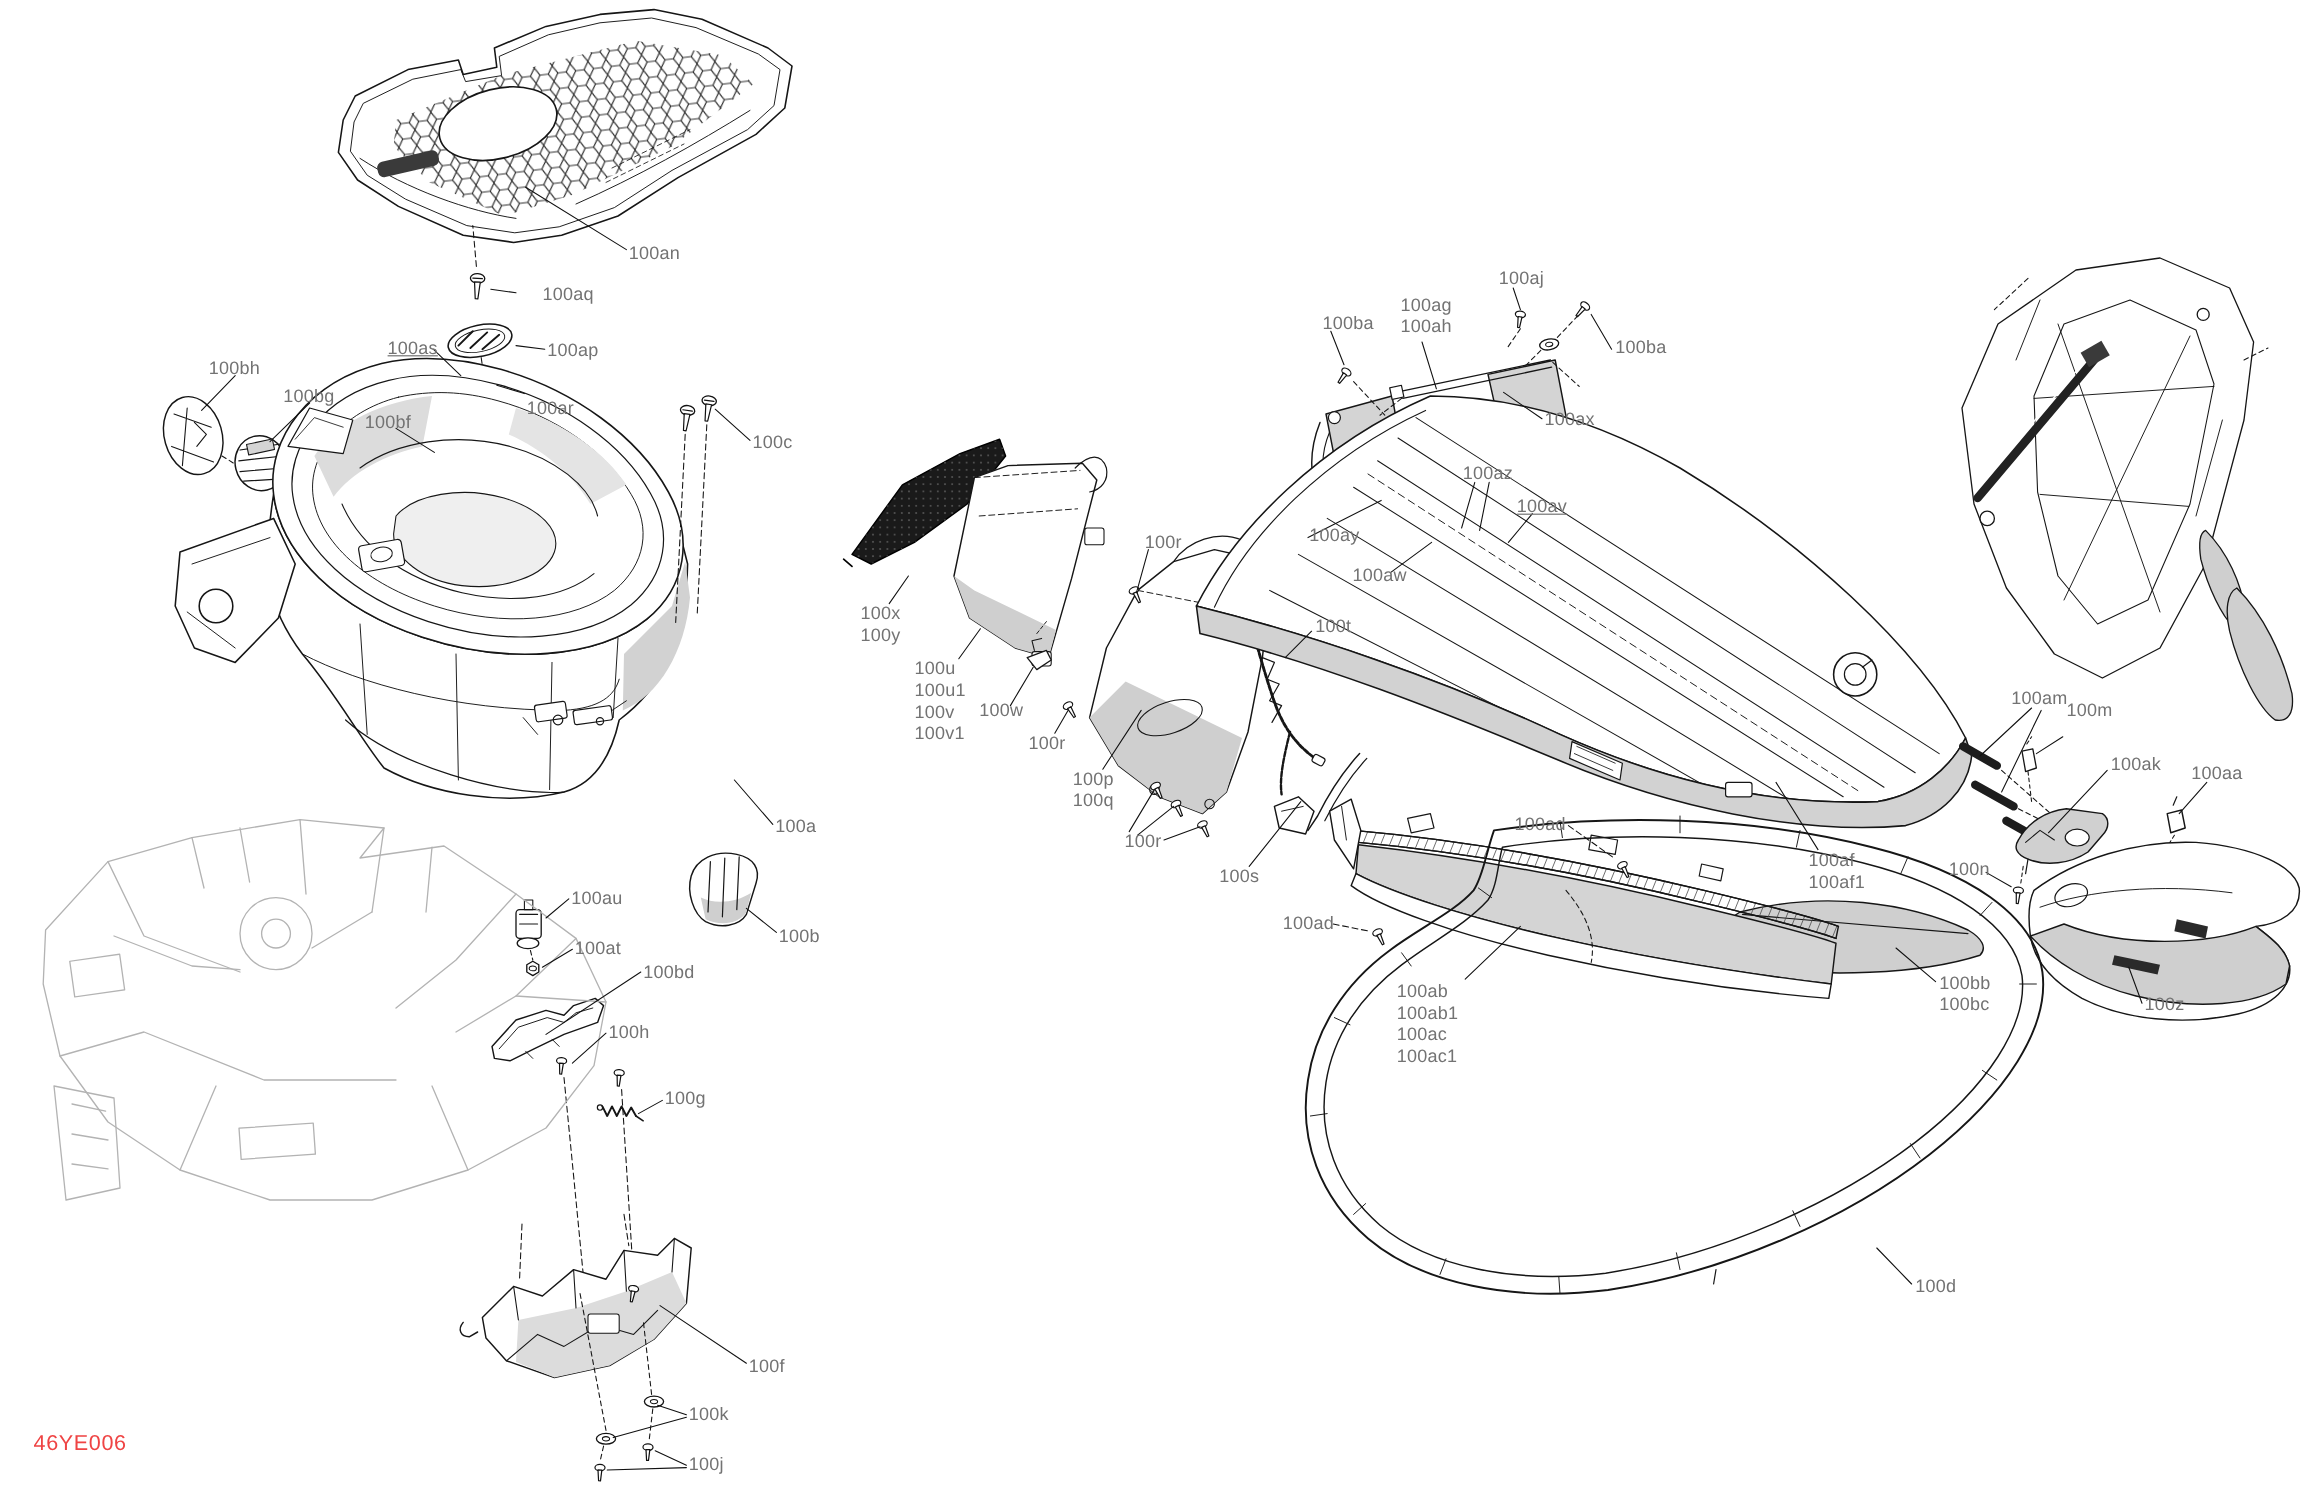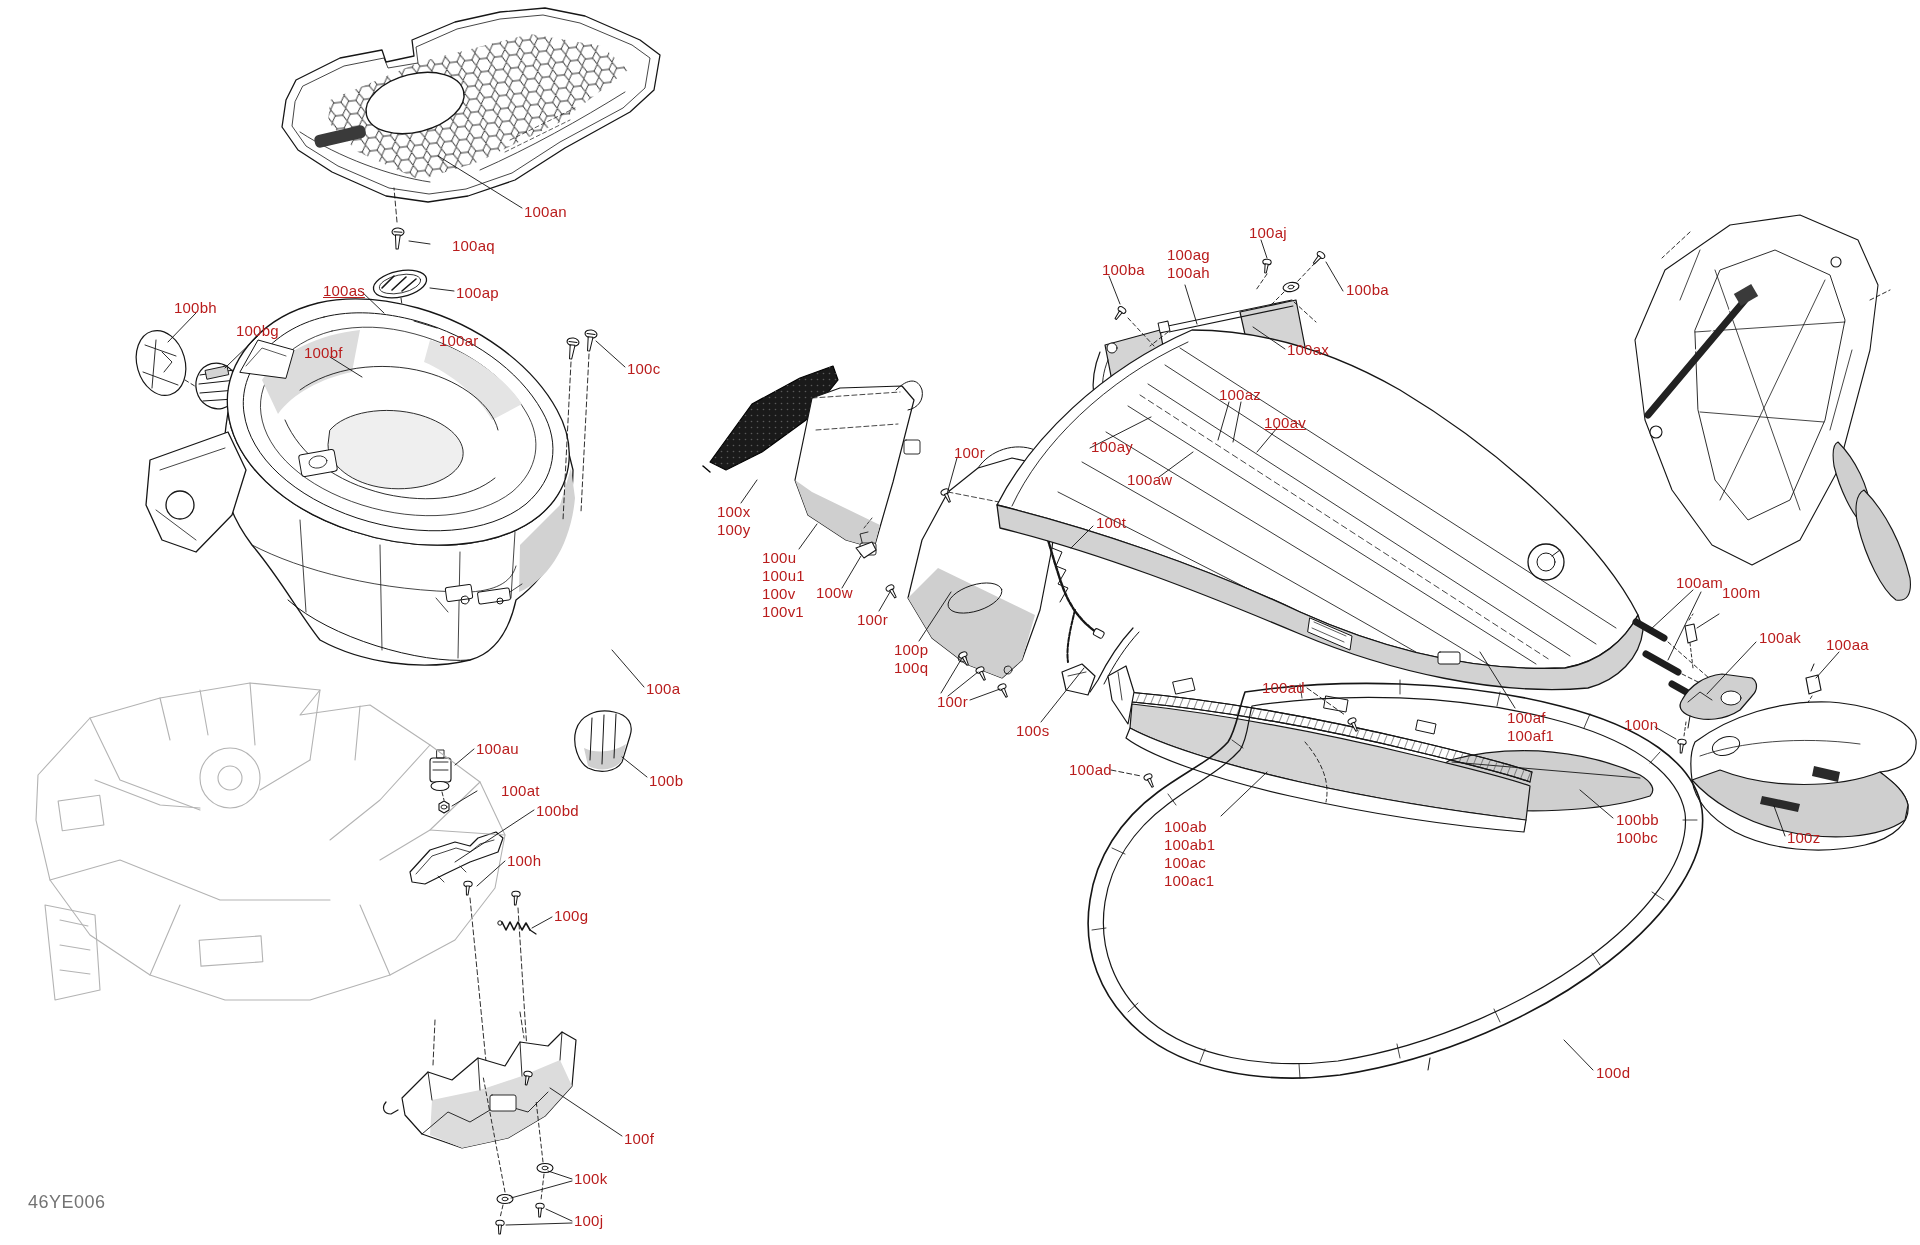--- a/index.html
+++ b/index.html
@@ -4,25 +4,25 @@
 <style>
   html,body{margin:0;padding:0;}
   body{
     width:1920px;height:1245px;position:relative;background:#ffffff;
     font-family:"Liberation Sans", sans-serif;overflow:hidden;
   }
   #stage{position:absolute;left:0;top:0;width:1920px;height:1245px;}
   svg.artwork{position:absolute;left:0;top:0;}
   #labels{position:absolute;left:0;top:0;width:1920px;height:1245px;pointer-events:none;}
   .part-label{
-    position:absolute;font-size:15px;line-height:18px;color:#b91c1c;
+    position:absolute;font-size:15px;line-height:18px;color:#737373;
     white-space:nowrap;letter-spacing:.2px;
   }
   .diagram-code{
-    position:absolute;left:28px;top:1192px;font-size:18px;color:#737373;letter-spacing:.5px;
+    position:absolute;left:28px;top:1192px;font-size:18px;color:#ef4444;letter-spacing:.5px;
   }
 </style>
 </head>
 <body>
 
 <div id="stage">
 
 <svg class="artwork" width="1920" height="1245" viewBox="0 0 1920 1245" fill="none" stroke-linejoin="round" stroke-linecap="round">
   <defs>
     <pattern id="hex" width="15" height="13" patternUnits="userSpaceOnUse" patternTransform="rotate(-7)">
@@ -485,21 +485,21 @@
       </div>
       <div class="part-label" style="left: 646px; top: 680px;">
         <div>100a</div>
       </div>
       <div class="part-label" style="left: 476px; top: 740px;">
         <div>100au</div>
       </div>
       <div class="part-label" style="left: 649px; top: 772px;">
         <div>100b</div>
       </div>
-      <div class="part-label" style="left: 479px; top: 782px; margin-left: 22px;">
+      <div class="part-label" style="left: 479px; top: 782px;">
         <div>100at</div>
       </div>
       <div class="part-label" style="left: 536px; top: 802px;">
         <div>100bd</div>
       </div>
       <div class="part-label" style="left: 507px; top: 852px;">
         <div>100h</div>
       </div>
       <div class="part-label" style="left: 554px; top: 907px;">
         <div>100g</div>

